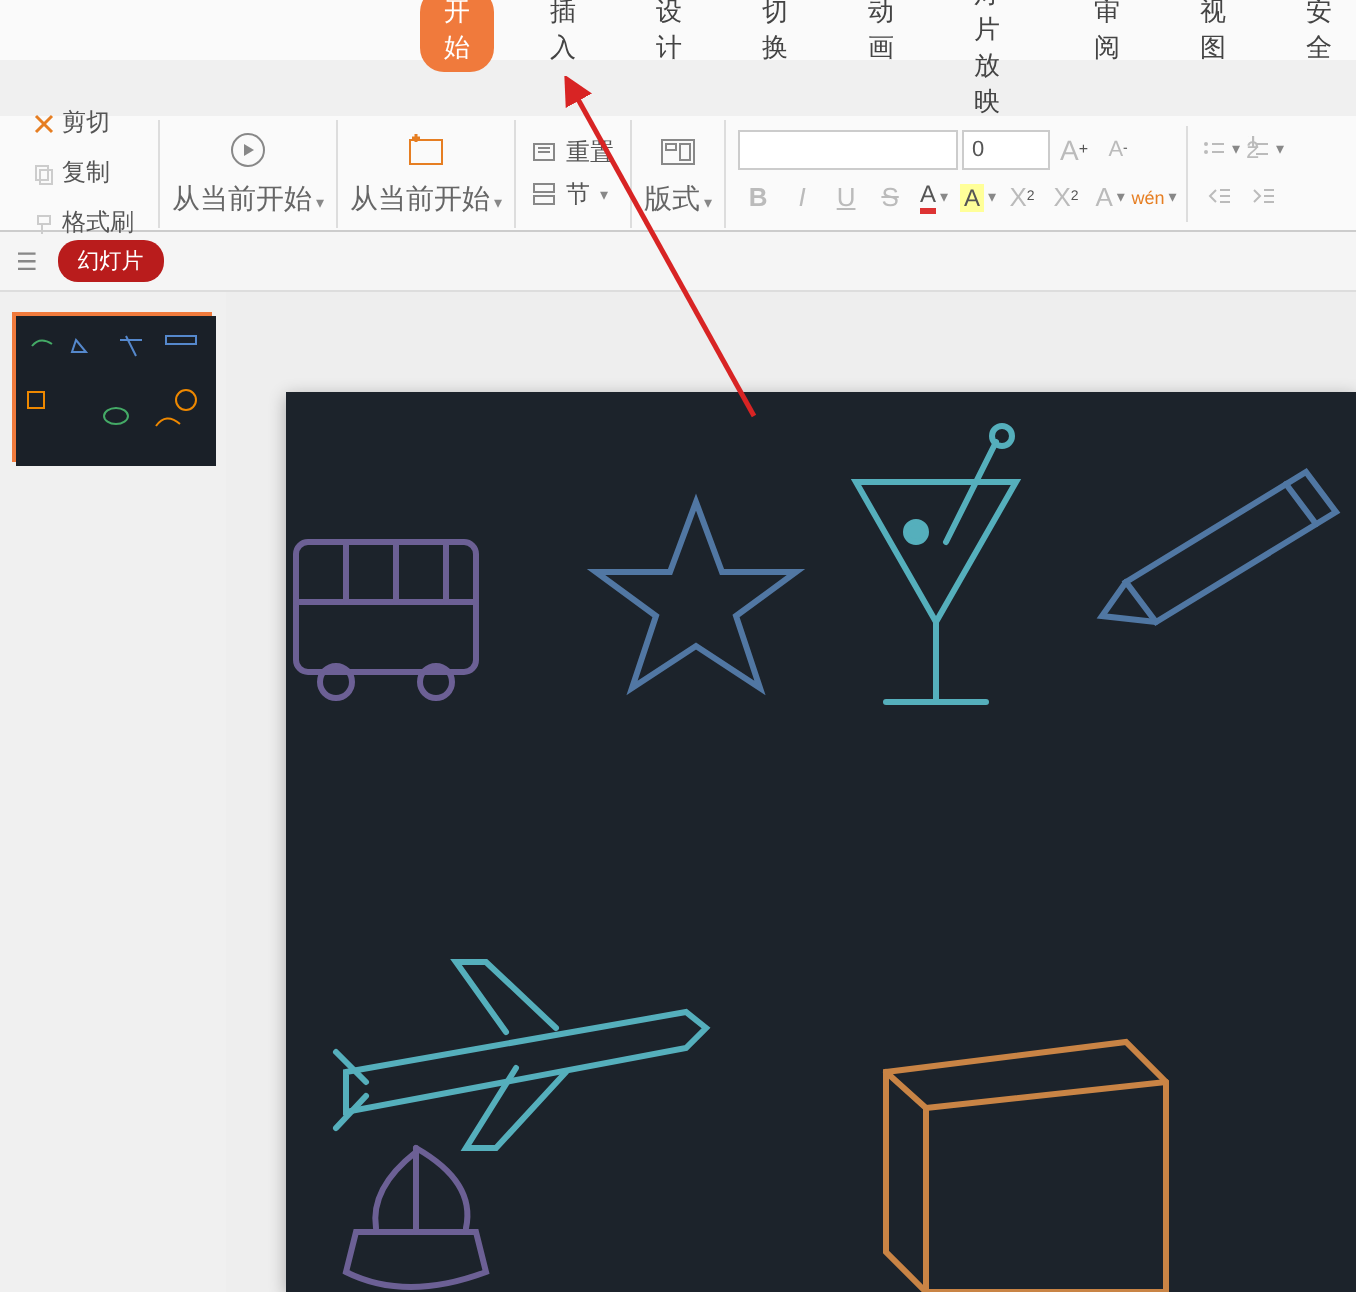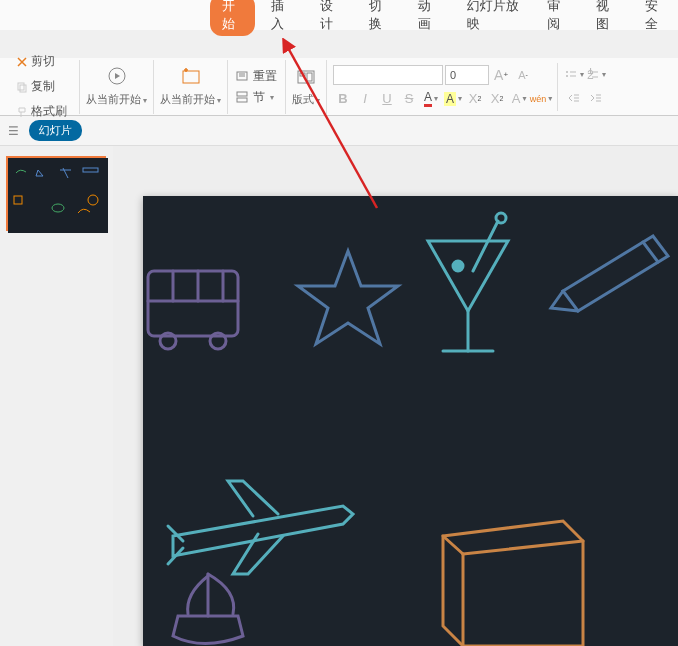--- a/index.html
+++ b/index.html
@@ -1,35 +1,35 @@
 <!DOCTYPE html>
 <html><head>
 <meta charset="utf-8">
 <style>
 *{margin:0;padding:0;box-sizing:border-box;font-family:"Microsoft YaHei",sans-serif;font-size:12px;color:#555}
 body{background:#f0f0f0;width:678px;height:646px;overflow:hidden;position:relative}
 .qat{height:28px;background:#fafafa;border-bottom:1px solid #ddd;display:flex;align-items:center;padding:0 4px;gap:2px}
 .qat .ico{width:22px;height:22px;display:flex;align-items:center;justify-content:center;border-radius:3px;cursor:pointer}
-.tabs{height:30px;background:#fafafa;display:flex;align-items:center;padding-left:210px;gap:4px;position:absolute;top:0;left:0;right:0}
+.tabs{height:30px;background:#fafafa;display:flex;align-items:center;padding-left:210px;gap:16px;position:absolute;top:0;left:0;right:0}
 .tab{padding:4px 12px;cursor:pointer;font-size:13px;color:#444}
 .tab.active{background:#f07a3c;color:#fff;border-radius:12px;padding:3px 12px}
 .ribbon{height:58px;background:#fafafa;border-bottom:1px solid #ccc;display:flex;align-items:center;padding:2px 4px;margin-top:30px}
 .rgroup{display:flex;flex-direction:column;align-items:center;justify-content:center;padding:2px 6px;height:54px;border-right:1px solid #ddd;gap:2px}
-.rlabel{font-size:11px;color:#666}
+.rlabel{font-size:14px;color:#666}
 .bigico{width:24px;height:24px;display:flex;align-items:center;justify-content:center}
 .smbtn{display:flex;align-items:center;gap:3px;padding:1px 2px;cursor:pointer;font-size:11px;color:#888}
 .clip{display:flex;flex-direction:column;gap:6px;padding:2px 4px}
 .fontgrp{display:flex;flex-direction:column;gap:4px;padding:2px 6px;border-right:1px solid #ddd}
 .fontrow{display:flex;align-items:center;gap:2px}
 .fontsel{width:110px;height:20px;border:1px solid #ccc;background:#fff;padding:0 4px;font-size:11px}
 .sizesel{width:44px;height:20px;border:1px solid #ccc;background:#fff;padding:0 4px;font-size:11px}
 .fbtn{width:20px;height:20px;display:flex;align-items:center;justify-content:center;color:#bbb;cursor:pointer;font-size:13px}
 .paragrp{display:flex;flex-direction:column;gap:4px;padding:2px 6px}
 .panelbar{height:30px;background:#f5f5f5;border-bottom:1px solid #ddd;display:flex;align-items:center;padding:0 8px;gap:10px}
-.chip{background:#0369a1;color:#fff;padding:3px 10px;border-radius:10px;font-size:11px}
+.chip{background:#b91c1c;color:#fff;padding:3px 10px;border-radius:10px;font-size:11px}
 .workspace{display:flex;height:calc(646px - 30px - 58px - 30px)}
 .thumbpane{width:113px;background:#f0f0f0;padding:10px 6px;overflow:auto}
 .thumb{width:100px;height:75px;border:2px solid #f07a3c;background:#1a2028;position:relative;cursor:pointer}
 .canvas{flex:1;background:#eee;display:flex;align-items:flex-start;justify-content:flex-start;padding:50px 0 0 30px;overflow:hidden}
 .slide{width:540px;height:450px;background:#1a2028;box-shadow:0 2px 8px rgba(0,0,0,.3);position:relative;overflow:hidden}
 .arrow{position:absolute;top:38px;left:237px;pointer-events:none}
 svg{display:block}
 .drop::after{content:"▾";font-size:8px;color:#888;margin-left:2px}
 </style>
 </head>

